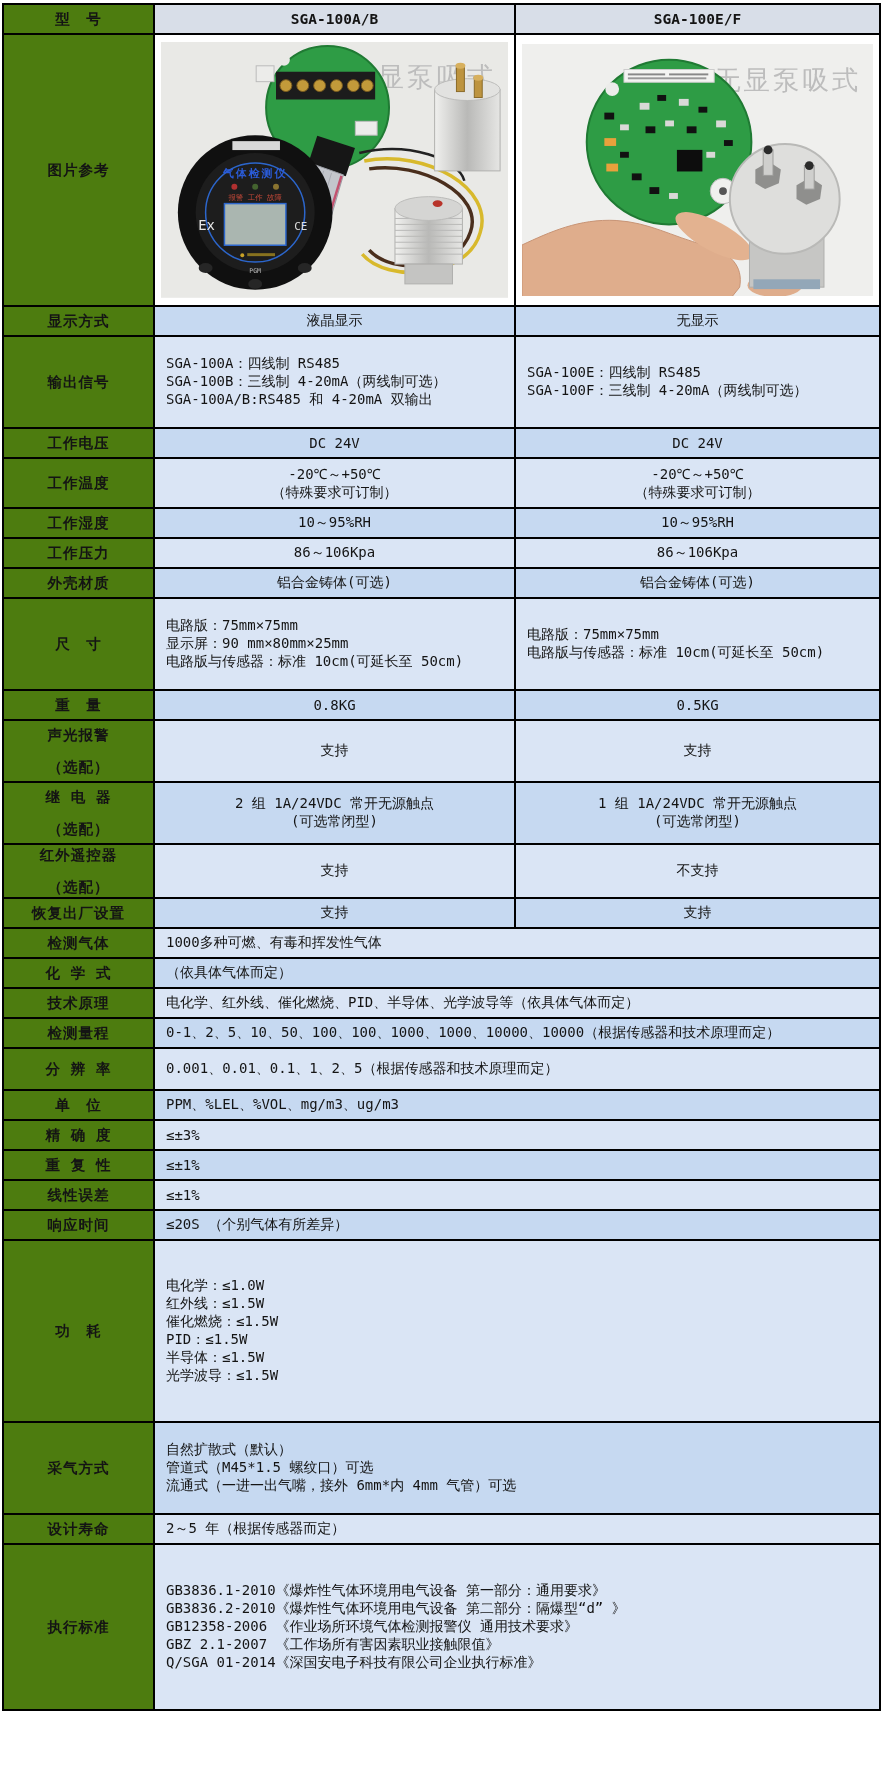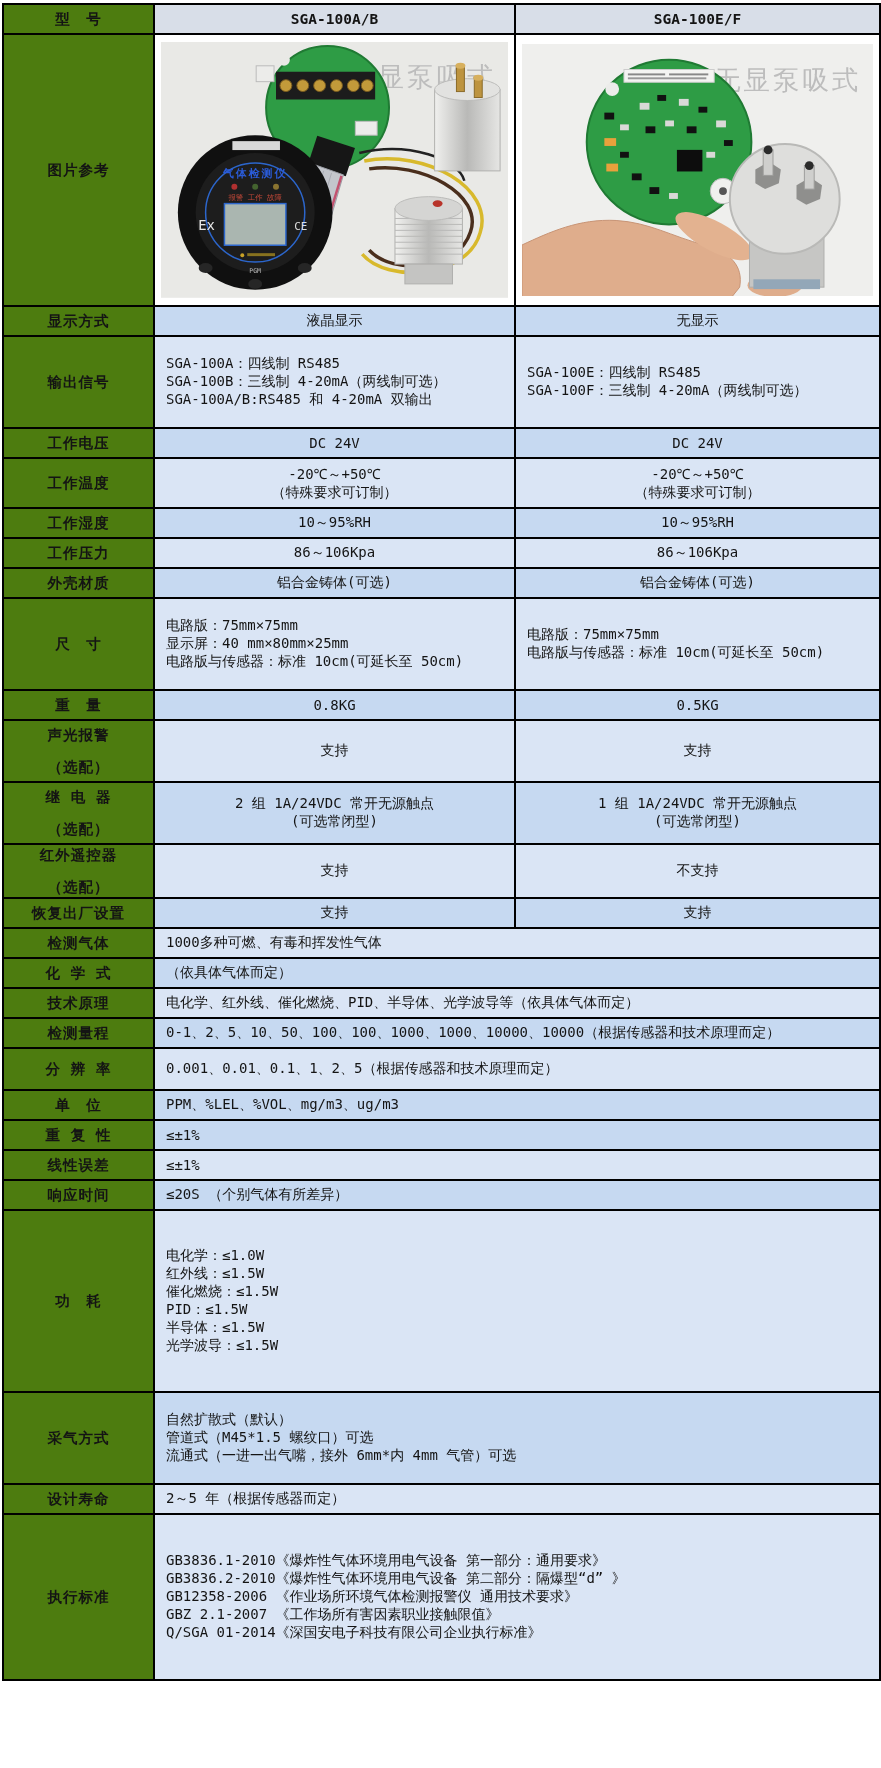--- a/index.html
+++ b/index.html
@@ -314,21 +314,21 @@
       </tr>
       <tr style="height: 92px;">
         <td class="label-cell">
           <div class="label-inner">
             <div class="line">尺　寸</div>
           </div>
         </td>
         <td colspan="1" class="shade-light">
           <div class="cell-inner align-left">
             <div class="line">电路版：75mm×75mm</div>
-            <div class="line">显示屏：40 mm×80mm×25mm</div>
+            <div class="line">显示屏：90 mm×80mm×25mm</div>
             <div class="line">电路版与传感器：标准 10cm(可延长至 50cm)</div>
           </div>
         </td>
         <td colspan="1" class="shade-light">
           <div class="cell-inner align-left">
             <div class="line">电路版：75mm×75mm</div>
             <div class="line">电路版与传感器：标准 10cm(可延长至 50cm)</div>
           </div>
         </td>
       </tr>
@@ -484,20 +484,32 @@
       </tr>
       <tr style="height: 30px;">
         <td class="label-cell">
           <div class="label-inner">
             <div class="line">单　位</div>
           </div>
         </td>
         <td colspan="2" class="shade-dark">
           <div class="cell-inner align-left">
             <div class="line">PPM、%LEL、%VOL、mg/m3、ug/m3</div>
+          </div>
+        </td>
+      </tr>
+      <tr style="height: 30px;">
+        <td class="label-cell">
+          <div class="label-inner">
+            <div class="line">精 确 度</div>
+          </div>
+        </td>
+        <td colspan="2" class="shade-light">
+          <div class="cell-inner align-left">
+            <div class="line">≤±3%</div>
           </div>
         </td>
       </tr>
       <tr style="height: 30px;">
         <td class="label-cell">
           <div class="label-inner">
             <div class="line">重 复 性</div>
           </div>
         </td>
         <td colspan="2" class="shade-dark">

